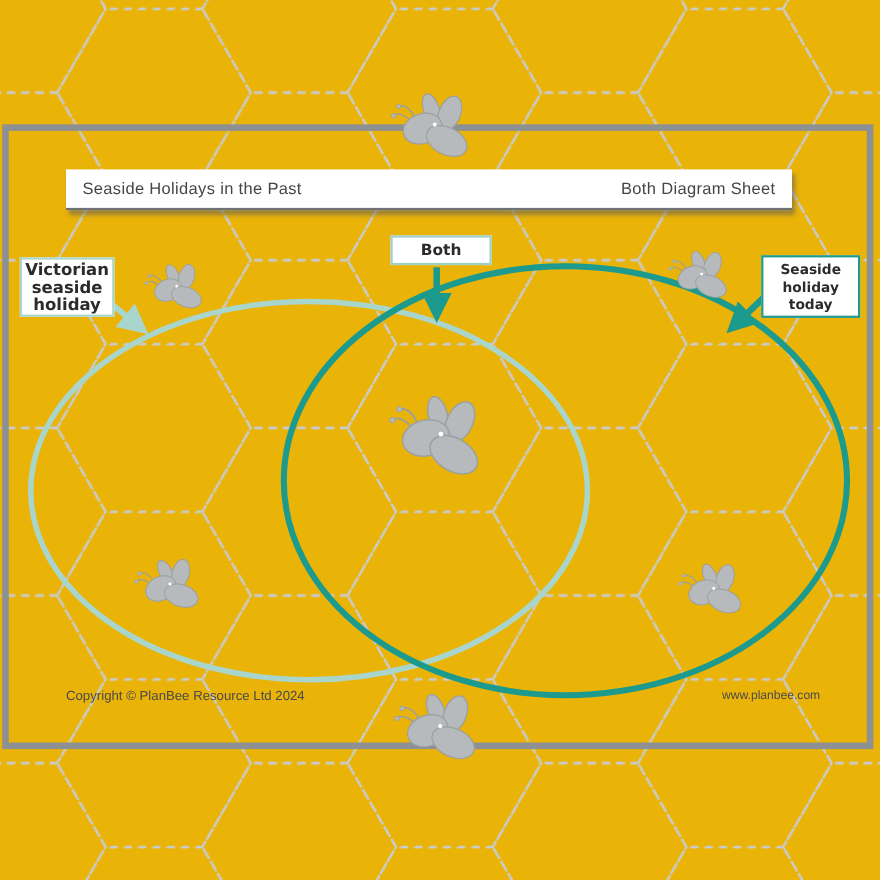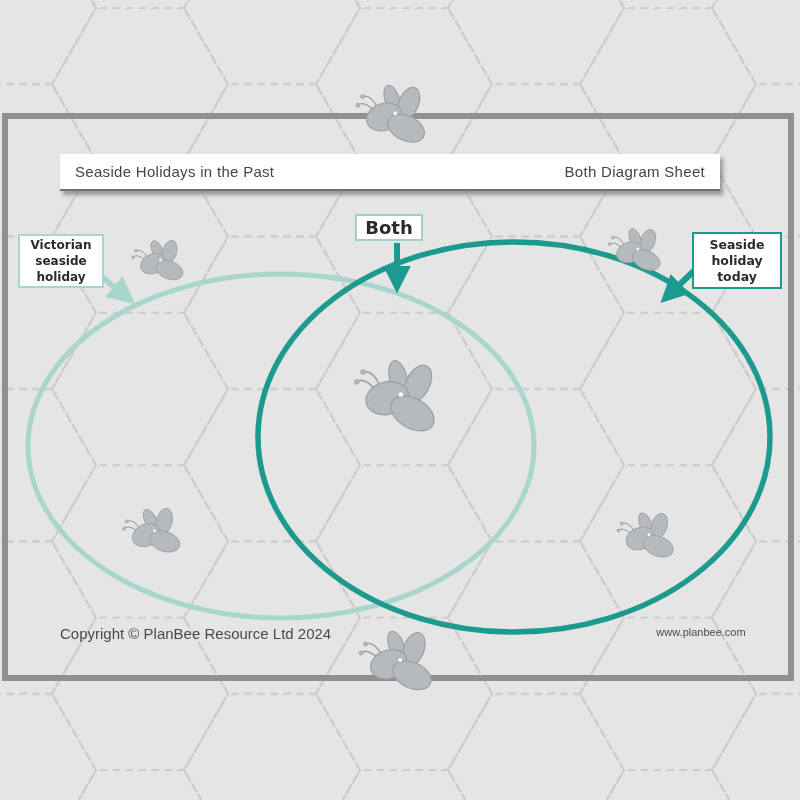--- a/index.html
+++ b/index.html
@@ -1,39 +1,39 @@
 <!DOCTYPE html>
 <html><head>
 <meta charset="utf-8">
 <style>
   html,body{margin:0;padding:0;}
   body{width:800px;height:800px;overflow:hidden;background:#ffffff;
        font-family:"Liberation Sans", sans-serif;}
-  .stage{position:relative;width:800px;height:800px;background:#e5e5e5;}
+  .stage{position:relative;width:800px;height:800px;background:#eab308;}
   .hexbg{position:absolute;left:0;top:0;z-index:0;}
   .sheet{position:absolute;left:2px;top:113px;width:792px;height:568px;
          box-sizing:border-box;border:6px solid #8e9193;background:transparent;z-index:1;}
   .vennsvg{position:absolute;left:0;top:0;z-index:2;}
   .titlebar{position:absolute;left:60px;top:154px;width:660px;height:37px;z-index:3;
             background:#ffffff;border-bottom:2px solid #6f7274;
             box-shadow:3px 4px 4px rgba(90,90,90,.55);
             display:flex;align-items:center;justify-content:space-between;
             padding:0 15px;box-sizing:border-box;}
   .titlebar .t{font-size:15px;color:#454547;letter-spacing:.3px;}
   .labelbox{position:absolute;background:#ffffff;z-index:4;display:flex;flex-direction:column;
             align-items:center;justify-content:center;box-sizing:border-box;
             font-family:"DejaVu Sans", sans-serif;font-weight:bold;color:#2b2b2d;}
   .labelbox span{display:block;}
   .box-left{left:18px;top:234px;width:86px;height:54px;border:2px solid #a9d6cc;
-            font-size:12px;line-height:16px;}
-  .box-both{left:355px;top:214px;width:68px;height:27px;border:2px solid #9fd0c8;
-            font-size:18px;}
+            font-size:15px;line-height:16px;}
+  .box-both{left:355px;top:214px;width:92px;height:27px;border:2px solid #9fd0c8;
+            font-size:14px;}
   .box-right{left:692px;top:232px;width:90px;height:57px;border:2px solid #1b9a8d;
              font-size:12.5px;line-height:16px;}
-  .footer-copy{position:absolute;left:60px;top:625px;z-index:3;font-size:15px;color:#4a4a4c;}
+  .footer-copy{position:absolute;left:60px;top:625px;z-index:3;font-size:12px;color:#4a4a4c;}
   .footer-web{position:absolute;left:620px;top:626px;width:162px;text-align:center;z-index:3;
               font-size:11px;color:#4a4a4c;}
 </style>
 </head>
 <body>
 
 <div class="stage">
 
   <svg class="hexbg" width="800" height="800" viewBox="0 0 800 800">
     <defs>

